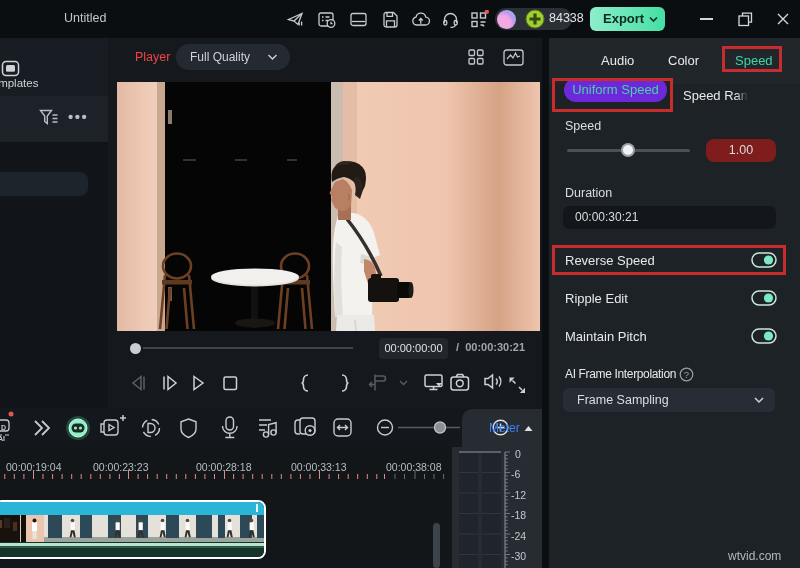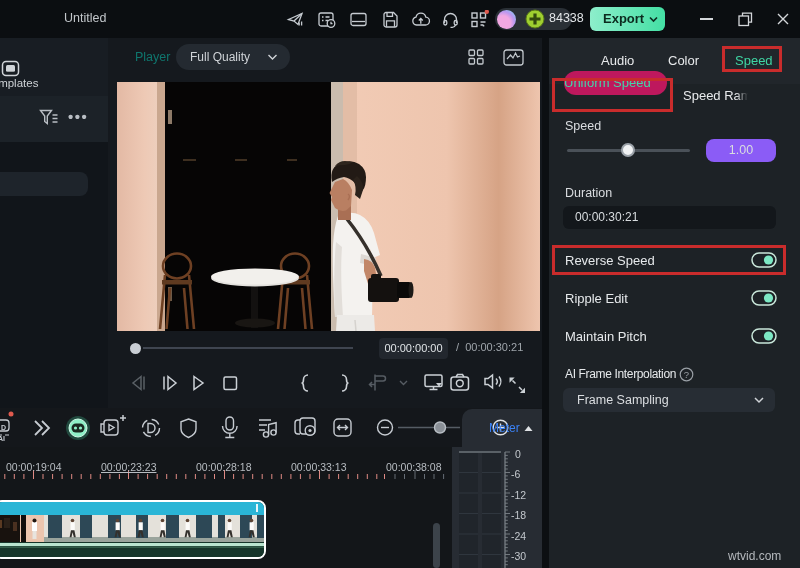--- a/index.html
+++ b/index.html
@@ -96,21 +96,21 @@
     <path d="M5 13.5 h9" stroke="#1a1f24" stroke-width="1.6"></path>
   </svg>
 
   <svg class="abs" style="left:39px;top:109px;" width="20" height="17" viewBox="0 0 20 17">
     <path d="M1.5 1.5 h11 l-4.2 5.5 v7.5 l-2.6 -2 v-5.5 Z" fill="none" stroke="#b9bec4" stroke-width="1.4"></path>
     <path d="M13.5 6 h5 M13.5 9.5 h5 M13.5 13 h5" stroke="#b9bec4" stroke-width="1.3"></path>
   </svg>
   <div class="abs" style="left:68px;top:108px;color:#b9bec4;font-size:15px;letter-spacing:1.5px;font-weight:bold;">•••</div>
 
   <div class="abs" style="left:108px;top:38px;width:440px;height:370px;background:#15191e;"></div>
-  <div class="abs" style="left:135px;top:50px;color:#0f766e;font-size:12.5px;">Player</div>
+  <div class="abs" style="left:135px;top:50px;color:#ef4444;font-size:12.5px;">Player</div>
   <div class="abs" style="left:176px;top:44px;width:114px;height:26px;background:#242a31;border-radius:14px;color:#cfd3d7;font-size:12px;line-height:26px;padding-left:14px;">Full Quality</div>
   <svg class="abs" style="left:267px;top:52px;" width="11" height="11" viewBox="0 0 11 11">
       <path d="M1.5 3 l4 4 4-4" stroke="#cfd3d7" stroke-width="1.4" fill="none"></path>
     </svg>
 
   <svg class="abs" style="left:468px;top:49px;" width="19" height="16" viewBox="0 0 19 16">
     <g fill="none" stroke="#c3c9ce" stroke-width="1.3">
       <rect x="1" y="1" width="5.5" height="5.5" rx="1"></rect>
       <rect x="9.5" y="1" width="5.5" height="5.5" rx="1"></rect>
       <rect x="1" y="9.5" width="5.5" height="5.5" rx="1"></rect>
@@ -227,38 +227,38 @@
       <rect x="280" y="200" width="14" height="16" rx="2" fill="#0b0a09"></rect>
       <ellipse cx="294" cy="208" rx="2.5" ry="8" fill="#1d1a17"></ellipse>
       <rect x="254" y="192" width="10" height="6" rx="2" fill="#14110f"></rect>
     </g>
   </svg>
   </div>
 
   <div class="abs" style="left:143px;top:347px;width:210px;height:2px;background:#3f4550;"></div>
   <div class="abs" style="left:130px;top:343px;width:11px;height:11px;border-radius:50%;background:#c9ced4;"></div>
   <div class="abs" style="left:379px;top:338px;width:69px;height:21px;background:#22272e;border-radius:4px;color:#dfe3e6;font-size:11px;text-align:center;line-height:21px;">00:00:00:00</div>
-  <div class="abs" style="left:456px;top:341px;color:#9fa5ab;font-size:11px;">/&nbsp; 00:00:30:21</div>
+  <div class="abs" style="left:456px;top:341px;color:#9fa5ab;font-size:11px;font-weight:bold;">/&nbsp; 00:00:30:21</div>
 
   <div class="abs" style="left:549px;top:38px;width:251px;height:530px;background:#1d2226;"></div>
   <div class="abs" style="left:549px;top:38px;width:251px;height:46px;background:#21262b;"></div>
   <div class="abs" style="left:601px;top:53px;color:#e8eaec;font-size:13px;">Audio</div>
   <div class="abs" style="left:668px;top:53px;color:#e8eaec;font-size:13px;">Color</div>
   <div class="abs" style="left:735px;top:53px;color:#3fd6a4;font-size:13px;">Speed</div>
   <div class="abs" style="left:722px;top:46px;width:60px;height:26px;border:3px solid #c92c2c;"></div>
 
-  <div class="abs" style="left:564px;top:71px;width:103px;height:24px;background:#be185d;border-radius:13px;color:#45d6a6;font-size:13px;text-align:left;line-height:24px;">Uniform Speed</div>
+  <div class="abs" style="left:564px;top:78px;width:103px;height:24px;background:#6d28d9;border-radius:13px;color:#45d6a6;font-size:13px;text-align:center;line-height:24px;">Uniform Speed</div>
   <div class="abs" style="left:552px;top:78px;width:121px;height:34px;border:3px solid #c92c2c;"></div>
   <div class="abs" style="left:683px;top:88px;color:#e8eaec;font-size:13px;">Speed Ram</div>
   <div class="abs" style="left:736px;top:85px;width:16px;height:22px;background:linear-gradient(90deg,rgba(29,34,38,0),#1d2226 75%);"></div>
 
   <div class="abs" style="left:565px;top:119px;color:#dadde0;font-size:12.5px;">Speed</div>
   <div class="abs" style="left:567px;top:149px;width:123px;height:2.5px;background:#4a5158;border-radius:2px;"></div>
   <div class="abs" style="left:621px;top:143px;width:14px;height:14px;border-radius:50%;background:#f0f2f3;border:2px solid #9aa1a8;"></div>
-  <div class="abs" style="left:706px;top:139px;width:70px;height:23px;background:#8b5cf6;border-radius:8px;color:#d8dcdf;font-size:12.5px;text-align:center;line-height:23px;">1.00</div>
+  <div class="abs" style="left:706px;top:139px;width:70px;height:23px;background:#7f1d1d;border-radius:8px;color:#d8dcdf;font-size:12.5px;text-align:center;line-height:23px;">1.00</div>
 
   <div class="abs" style="left:565px;top:186px;color:#dadde0;font-size:12.5px;text-align:center;">Duration</div>
   <div class="abs" style="left:563px;top:206px;width:213px;height:23px;background:#13171b;border-radius:6px;color:#d8dcdf;font-size:12px;line-height:23px;padding-left:12px;">00:00:30:21</div>
 
   <div class="abs" style="left:552px;top:245px;width:234px;height:30px;border:3px solid #c92c2c;"></div>
   <div class="abs" style="left:565px;top:253px;color:#e6e9eb;font-size:13px;">Reverse Speed</div>
   <div class="abs" style="left:565px;top:291px;color:#e6e9eb;font-size:13px;">Ripple Edit</div>
   <div class="abs" style="left:565px;top:329px;color:#e6e9eb;font-size:13px;">Maintain Pitch</div>
   <div class="abs" style="left:565px;top:367px;color:#e6e9eb;font-size:12px;letter-spacing:-0.35px;">AI Frame Interpolation</div>
 
@@ -363,21 +363,21 @@
       </g>
     </g>
     <g stroke="#666d75" stroke-width="1">
       <path d="M415 2 v9"></path>
       <path d="M395 6 v5 M404.5 6 v5 M424.5 6 v5 M434 6 v5 M443.6 6 v5 M453.1 6 v5"></path>
     </g>
   </svg>
 
   <div class="abs" style="left:0;top:461px;color:#b8bdc2;font-size:10.5px;">
     <span style="position:absolute;left:6px;white-space:nowrap;">00:00:19:04</span>
-    <span style="position:absolute;left:101px;white-space:nowrap;text-decoration:underline;">00:00:23:23</span>
+    <span style="position:absolute;left:93px;white-space:nowrap;">00:00:23:23</span>
     <span style="position:absolute;left:196px;white-space:nowrap;">00:00:28:18</span>
     <span style="position:absolute;left:291px;white-space:nowrap;">00:00:33:13</span>
     <span style="position:absolute;left:386px;white-space:nowrap;">00:00:38:08</span>
   </div>
 
   <div class="abs" style="left:-6px;top:500px;width:272px;height:59px;border:2px solid #fff;border-radius:8px;background:#17382c;overflow:hidden;">
     <svg width="268" height="55" viewBox="0 0 268 55">
       <rect x="0" y="0" width="268" height="13" fill="#2ab5d6"></rect>
       <rect x="260" y="2" width="2" height="8" fill="#e8f6fa"></rect>
 

